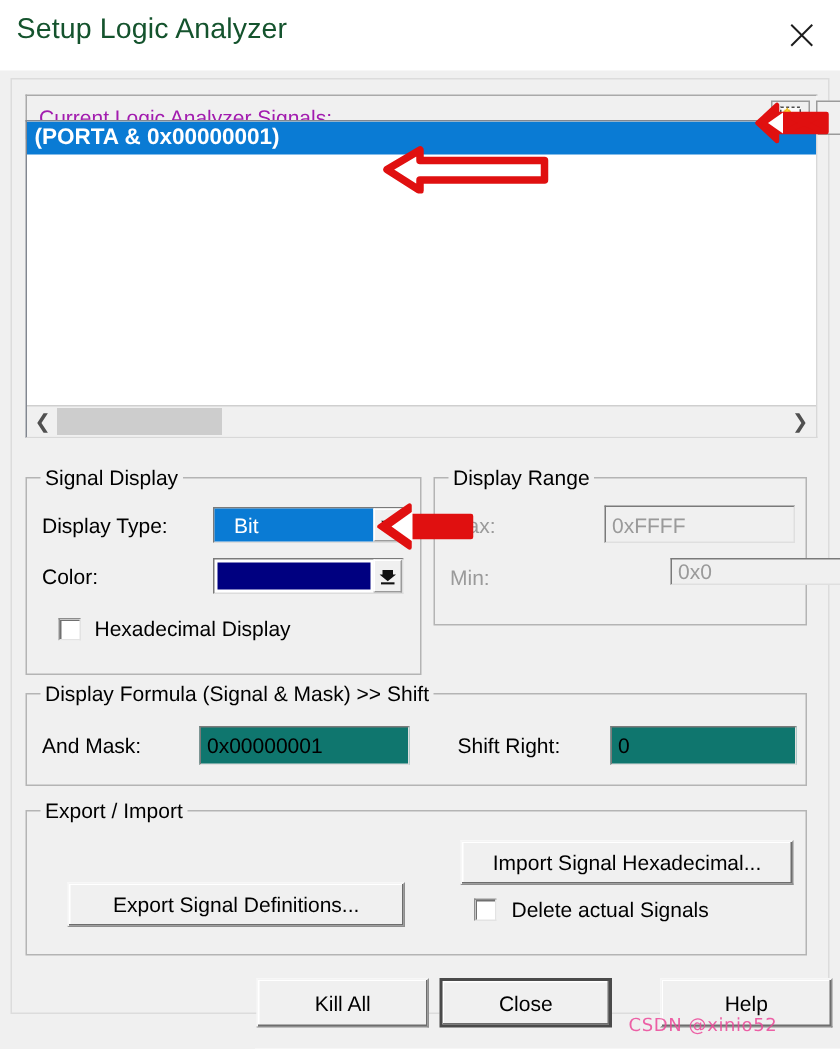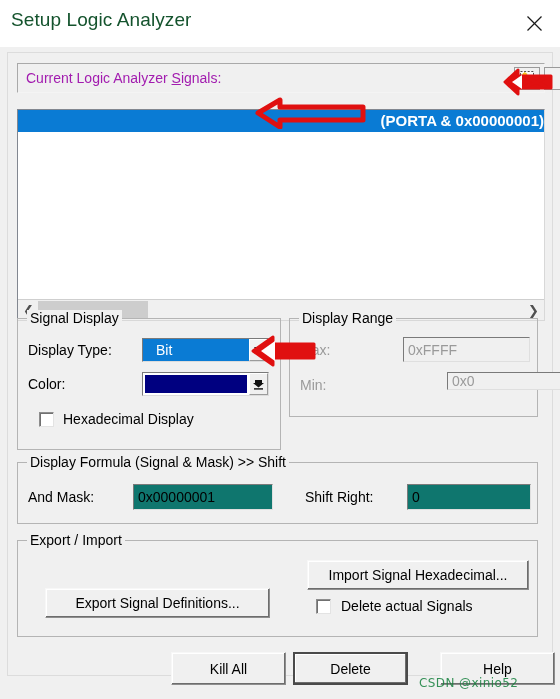--- a/index.html
+++ b/index.html
@@ -113,21 +113,21 @@
     cursor:pointer;
   }
   #new-signal-btn2{
     position:absolute;right:-26px;top:3px;width:26px;height:23px;
     background:#f0f0f0;
     border:1px solid #9a9a9a;box-sizing:border-box;
   }
 
   
   #sig-list{
-    position:absolute;left:9px;top:56px;width:528px;height:212px;text-align:right;
+    position:absolute;left:9px;top:27px;width:528px;height:212px;
   }
   #sig-list-inner{
     position:absolute;left:0;top:0;right:0;bottom:22px;
     overflow:hidden;
   }
   .list-item{
     height:22px;line-height:22px;
     font-size:15px;font-weight:bold;
     padding-left:5px;
     color:#000;white-space:nowrap;cursor:pointer;
@@ -177,21 +177,21 @@
   #color-swatch{
     flex:1;margin:2px;
   }
 
   
   .anno{position:absolute;pointer-events:none;}
 
   
   #watermark{
     position:absolute;left:419px;top:676px;
-    font-size:12px;color:#15803d;
+    font-size:12px;color:#ec4899;
     letter-spacing:.4px;white-space:nowrap;
     opacity:.85;
     font-family:"DejaVu Sans", sans-serif;
   }
 </style>
 </head>
 <body>
 
 <div id="titlebar">
   <div id="title-text">Setup Logic Analyzer</div>
@@ -284,21 +284,21 @@
       <div class="g-title">Export / Import</div>
 
       <div class="w-btn" style="position:absolute;left:27px;top:19px;width:225px;height:30px;margin-top:28px;">Export Signal Definitions...</div>
       <div class="w-btn" style="position:absolute;left:289px;top:19px;width:222px;height:30px;">Import Signal Hexadecimal...</div>
 
       <div class="chk" style="left:298px;top:58px;"></div>
       <div class="lbl" style="left:323px;top:57px;">Delete actual Signals</div>
     </div>
 
     <div class="w-btn" style="position:absolute;left:163px;top:599px;width:115px;height:33px;">Kill All</div>
-    <div class="w-btn default" style="position:absolute;left:285px;top:599px;width:115px;height:33px;">Delete</div>
+    <div class="w-btn default" style="position:absolute;left:285px;top:599px;width:115px;height:33px;">Close</div>
     <div class="w-btn" style="position:absolute;left:432px;top:599px;width:115px;height:33px;">Help</div>
 
   </div>
 </div>
 
 <svg class="anno" style="left:503px;top:66px;" width="52" height="32" viewBox="0 0 52 32">
   <path d="M2,16 L15,4 L15,10 L48,10 L48,22 L15,22 L15,28 Z" fill="#e01010" stroke="#e01010" stroke-width="3" stroke-linejoin="round"></path>
   <path d="M9,16 L19,9 L19,23 Z" fill="#ffffff"></path>
   <path d="M22,11 L44,21 M44,11 L22,21" stroke="#e01010" stroke-width="3.5"></path>
 </svg>

